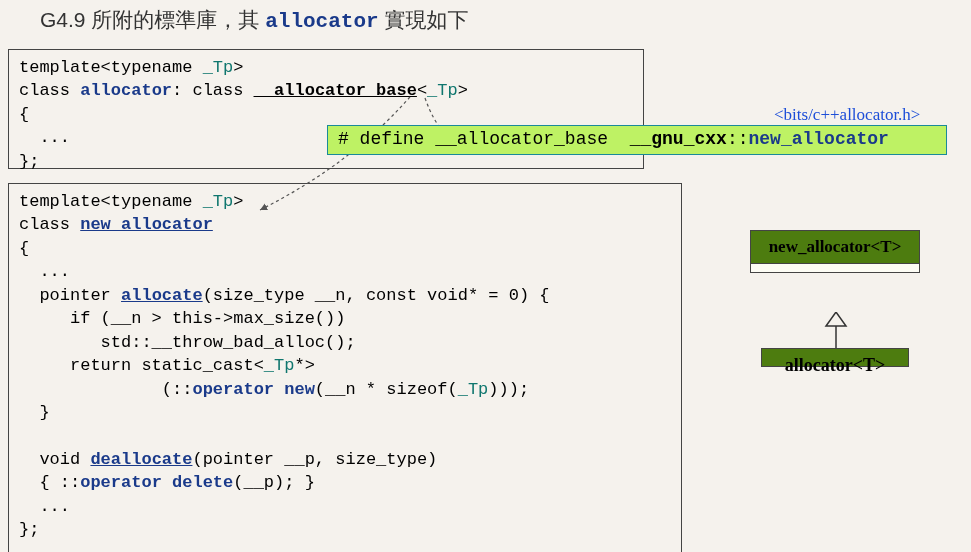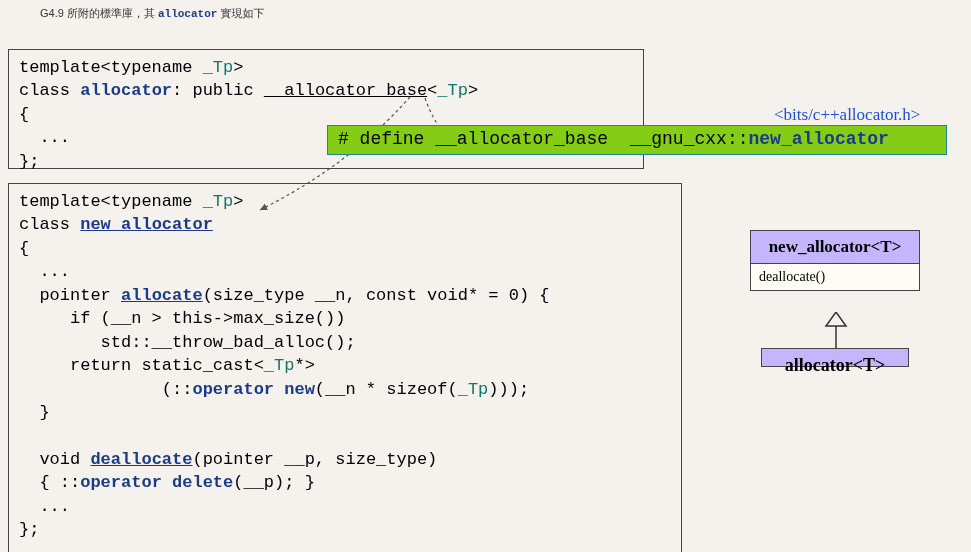--- a/index.html
+++ b/index.html
@@ -11,21 +11,21 @@
     background: #f5f2ed;
     font-family: "Courier New", monospace;
     position: relative;
     overflow: hidden;
   }
   .title {
     position: absolute;
     top: 6px;
     left: 40px;
     font-family: "Microsoft JhengHei", sans-serif;
-    font-size: 11px;
+    font-size: 21px;
     color: #333;
   }
   .title .kw { color: #1a3a8a; font-weight: bold; font-family: "Courier New", monospace; }
   .codebox {
     position: absolute;
     border: 1.5px solid #444;
     background: #f5f2ed;
     font-size: 17px;
     line-height: 1.38;
     padding: 6px 10px;
@@ -51,36 +51,36 @@
   }
   .hdr1 { top: 54px; left: 500px; }
   .hdr2 { top: 105px; left: 774px; }
   .hdr3 { top: 188px; left: 476px; }
   .definebox {
     position: absolute;
     top: 125px;
     left: 327px;
     width: 620px;
     height: 30px;
-    background: #84cc16;
+    background: #bef264;
     border: 1.5px solid #1a8a99;
     font-size: 18px;
     padding: 3px 10px;
     white-space: pre;
     z-index: 5;
   }
   .kw-blue { color: #1a3a8a; font-weight: bold; }
   .ns-blue { color: #1a3a8a; font-weight: bold; }
   .tp-red { color: #0f766e; }
-  .bold { font-weight: normal; }
+  .bold { font-weight: bold; }
   .underline { text-decoration: underline; }
   .umlbox {
     position: absolute;
     border: 1.5px solid #444;
-    background: #c4b5fd;
+    background: #4d7c0f;
     font-family: "Times New Roman", serif;
     text-align: center;
   }
   .uml1 {
     top: 230px;
     left: 750px;
     width: 170px;
   }
   .uml1-title {
     font-weight: bold;
@@ -118,21 +118,21 @@
 
 <div class="title">
   <span>G4.9 所附的標準庫，其 </span><span class="kw">allocator</span><span> 實現如下</span>
 </div>
 
 <div class="header-label hdr1">&lt;bits/allocator.h&gt;</div>
 <div class="header-label hdr2">&lt;bits/c++allocator.h&gt;</div>
 <div class="header-label hdr3">&lt;bits/new_allocator.h&gt;</div>
 
 <div class="codebox box1"><span>template&lt;typename </span><span class="tp-red">_Tp</span><span>&gt;</span>
-<span>class </span><span class="kw-blue">allocator</span><span>: public </span><span class="bold underline">__allocator_base</span><span>&lt;</span><span class="tp-red">_Tp</span><span>&gt;</span>
+<span>class </span><span class="kw-blue">allocator</span><span>: class </span><span class="bold underline">__allocator_base</span><span>&lt;</span><span class="tp-red">_Tp</span><span>&gt;</span>
 <span>{</span>
 <span>  ...</span>
 <span>};</span></div>
 
 <div class="definebox"><span># define __allocator_base  </span><span class="bold">__gnu_cxx</span><span>::</span><span class="ns-blue">new_allocator</span></div>
 
 <svg style="position:absolute;top:0;left:0;pointer-events:none;z-index:3" width="971" height="552">
   <defs>
     <marker id="arrowhead" markerWidth="8" markerHeight="8" refX="6" refY="3" orient="auto">
       <path d="M0,0 L6,3 L0,6 Z" fill="#555"></path>
@@ -154,21 +154,20 @@
 <span>  }</span>
 <span></span>
 <span>  void </span><span class="kw-blue underline">deallocate</span><span>(pointer __p, size_type)</span>
 <span>  { ::</span><span class="kw-blue">operator delete</span><span>(__p); }</span>
 <span>  ...</span>
 <span>};</span></div>
 
 <div class="umlbox uml1">
   <div class="uml1-title">new_allocator&lt;T&gt;</div>
   <div class="uml1-body">
-    <div>deallocate()</div>
   </div>
 </div>
 
 <svg class="inherit-arrow" viewBox="0 0 24 36">
   <line x1="12" y1="36" x2="12" y2="14" stroke="#333" stroke-width="1.5"></line>
   <polygon points="12,0 2,14 22,14" fill="none" stroke="#333" stroke-width="1.5"></polygon>
 </svg>
 
 <div class="umlbox uml2">
   <span>allocator&lt;T&gt;</span>

